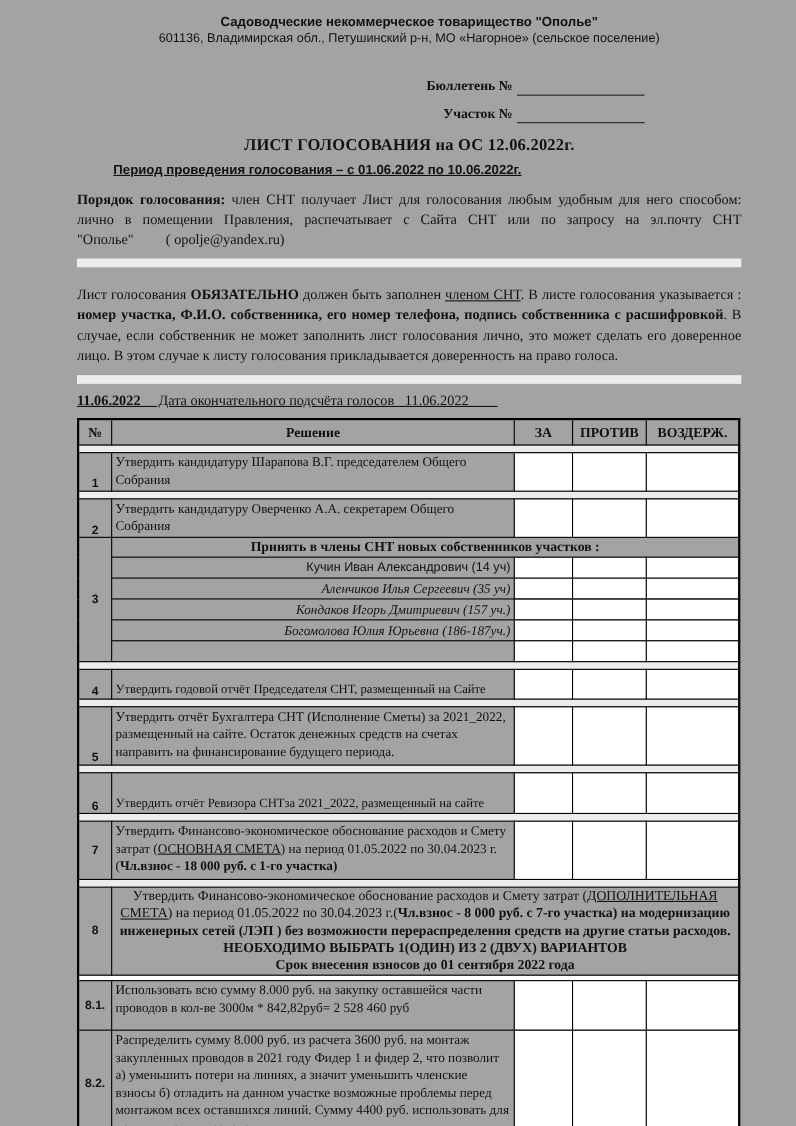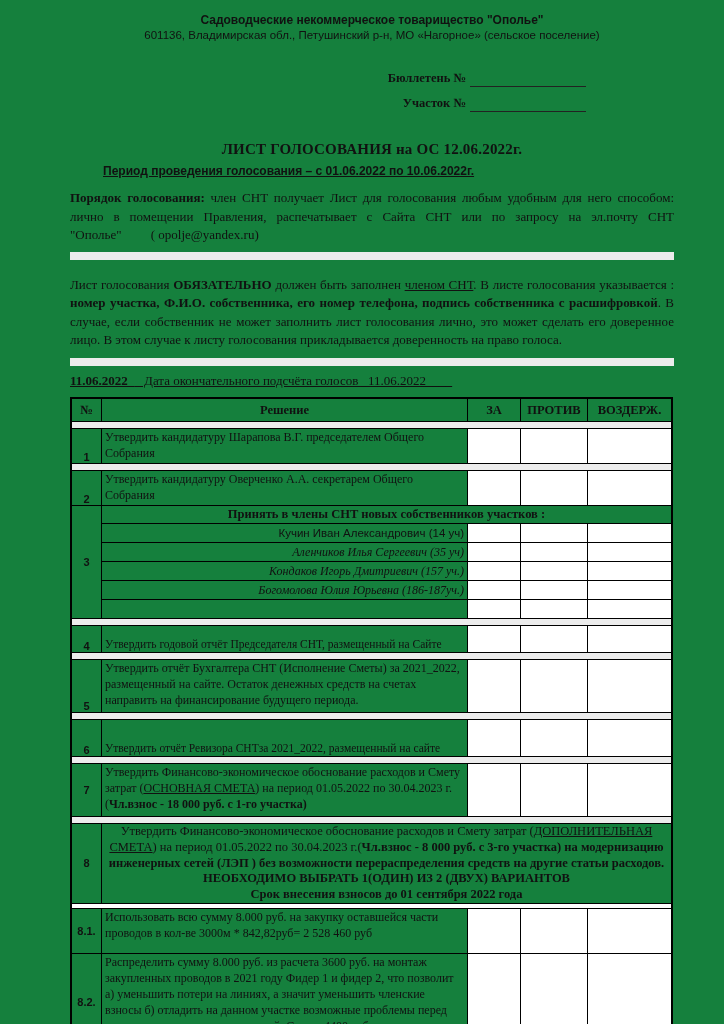--- a/index.html
+++ b/index.html
@@ -1,19 +1,19 @@
 <!DOCTYPE html>
 <html><head>
 <meta charset="utf-8">
 <style>
   html,body{margin:0;padding:0;background:#fff;}
   .page{
     position:relative;
     width:724px;height:1024px;
-    background:#15803d;
+    background:#a3a3a3;
     overflow:hidden;
     font-family:"Liberation Serif", serif;
     color:#111;
   }
   .content{position:absolute;left:70px;top:0;width:604px;}
   
   .org-name{
     padding-top:13px;text-align:center;
     font-family:"Liberation Sans", sans-serif;
     font-weight:bold;font-size:12px;line-height:15px;
@@ -25,21 +25,21 @@
   }
   .blank-row{
     display:flex;justify-content:flex-end;align-items:flex-end;
     padding-right:88px;
   }
   .blank-row.first{margin-top:27px;}
   .blank-row.second{margin-top:8px;}
   .blank-label{font-weight:bold;font-size:12.5px;line-height:17px;padding-right:4px;}
   .blank-line{width:116px;height:16px;border-bottom:1.5px solid #222;}
   .doc-title{
-    margin-top:28px;text-align:center;
+    margin-top:11px;text-align:center;
     font-weight:bold;font-size:15px;line-height:19px;letter-spacing:.2px;
   }
   .doc-period{
     margin-left:33px;margin-top:4px;
     font-family:"Liberation Sans", sans-serif;
     font-weight:bold;font-size:12px;line-height:17px;
     text-decoration:underline;
     width:fit-content;
   }
   .para{
@@ -262,21 +262,21 @@
         <td class="vote-cell"></td>
         <td class="vote-cell"></td>
       </tr>
       <tr class="sep">
             <td colspan="5"></td>
           </tr>
 
       <tr class="r8">
         <td class="num mid">8</td>
         <td class="wide8" colspan="4">
-          <div><span>Утвердить Финансово-экономическое обоснование расходов и Смету затрат (</span><span class="bu">ДОПОЛНИТЕЛЬНАЯ СМЕТА</span><span>) на период 01.05.2022 по 30.04.2023 г.(</span><span class="b">Чл.взнос - 8 000 руб. с 3-го участка)  на модернизацию инженерных сетей (ЛЭП )  без возможности перераспределения  средств на другие статьи расходов.</span></div>
+          <div><span>Утвердить Финансово-экономическое обоснование расходов и Смету затрат (</span><span class="bu">ДОПОЛНИТЕЛЬНАЯ СМЕТА</span><span>) на период 01.05.2022 по 30.04.2023 г.(</span><span class="b">Чл.взнос - 8 000 руб. с 7-го участка)  на модернизацию инженерных сетей (ЛЭП )  без возможности перераспределения  средств на другие статьи расходов.</span></div>
           <div class="b">НЕОБХОДИМО ВЫБРАТЬ 1(ОДИН) ИЗ 2 (ДВУХ) ВАРИАНТОВ</div>
           <div class="b">Срок внесения взносов до 01 сентября 2022 года</div>
         </td>
       </tr>
       <tr class="sep white">
             <td colspan="5"></td>
           </tr>
 
       <tr class="r81">
         <td class="num mid">8.1.</td>

